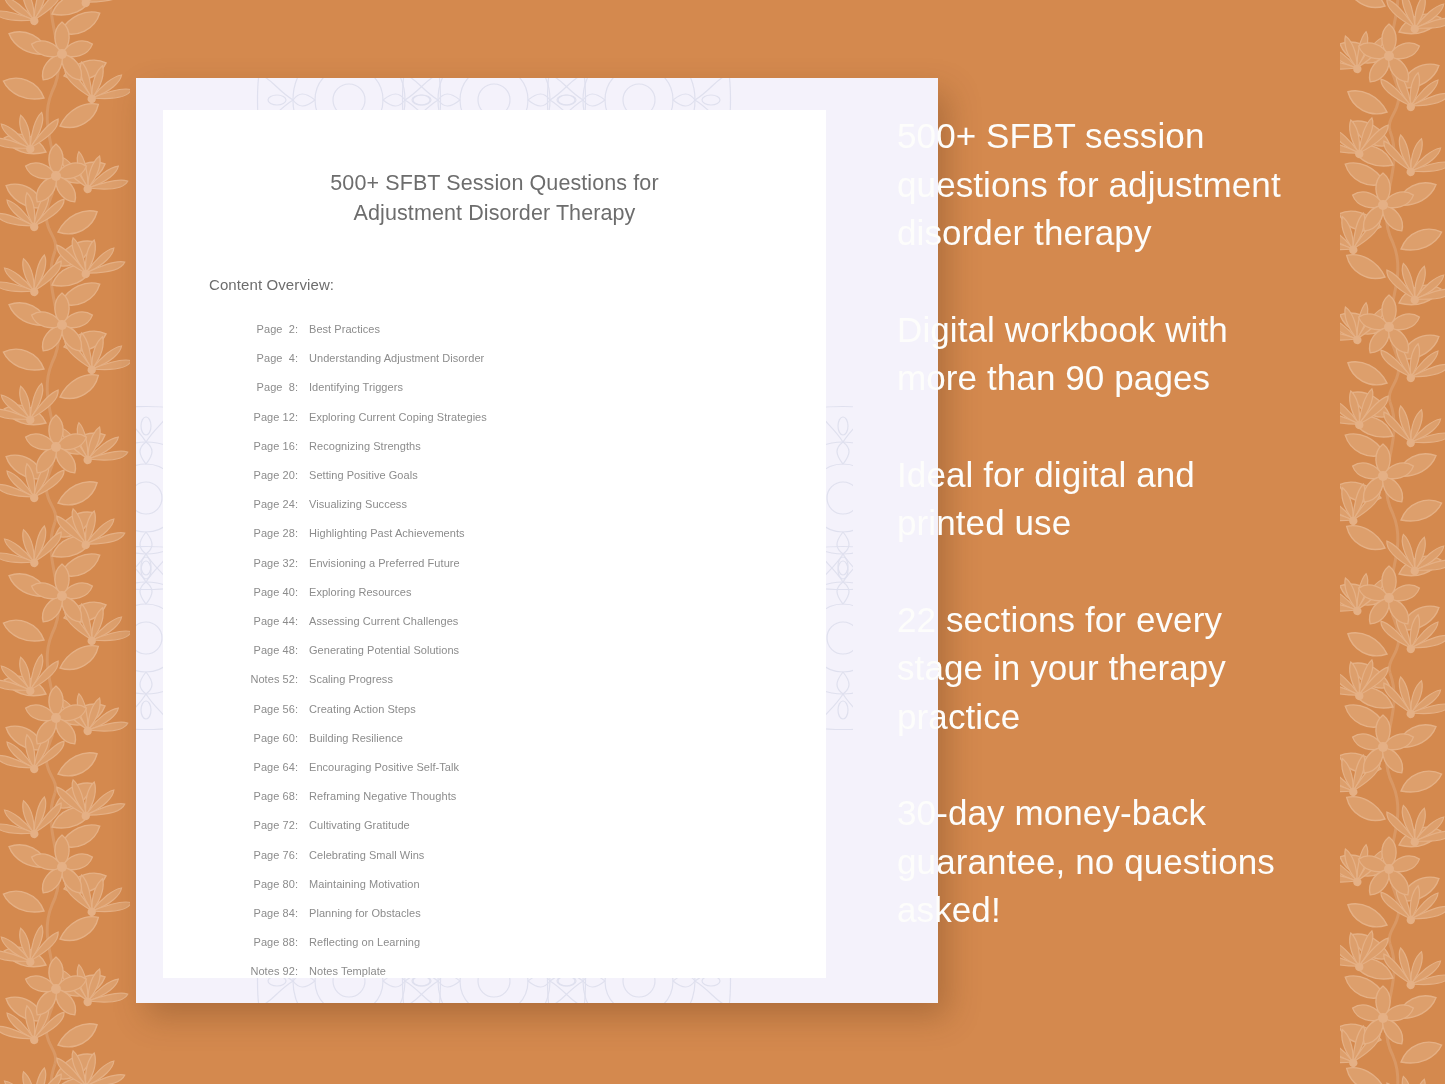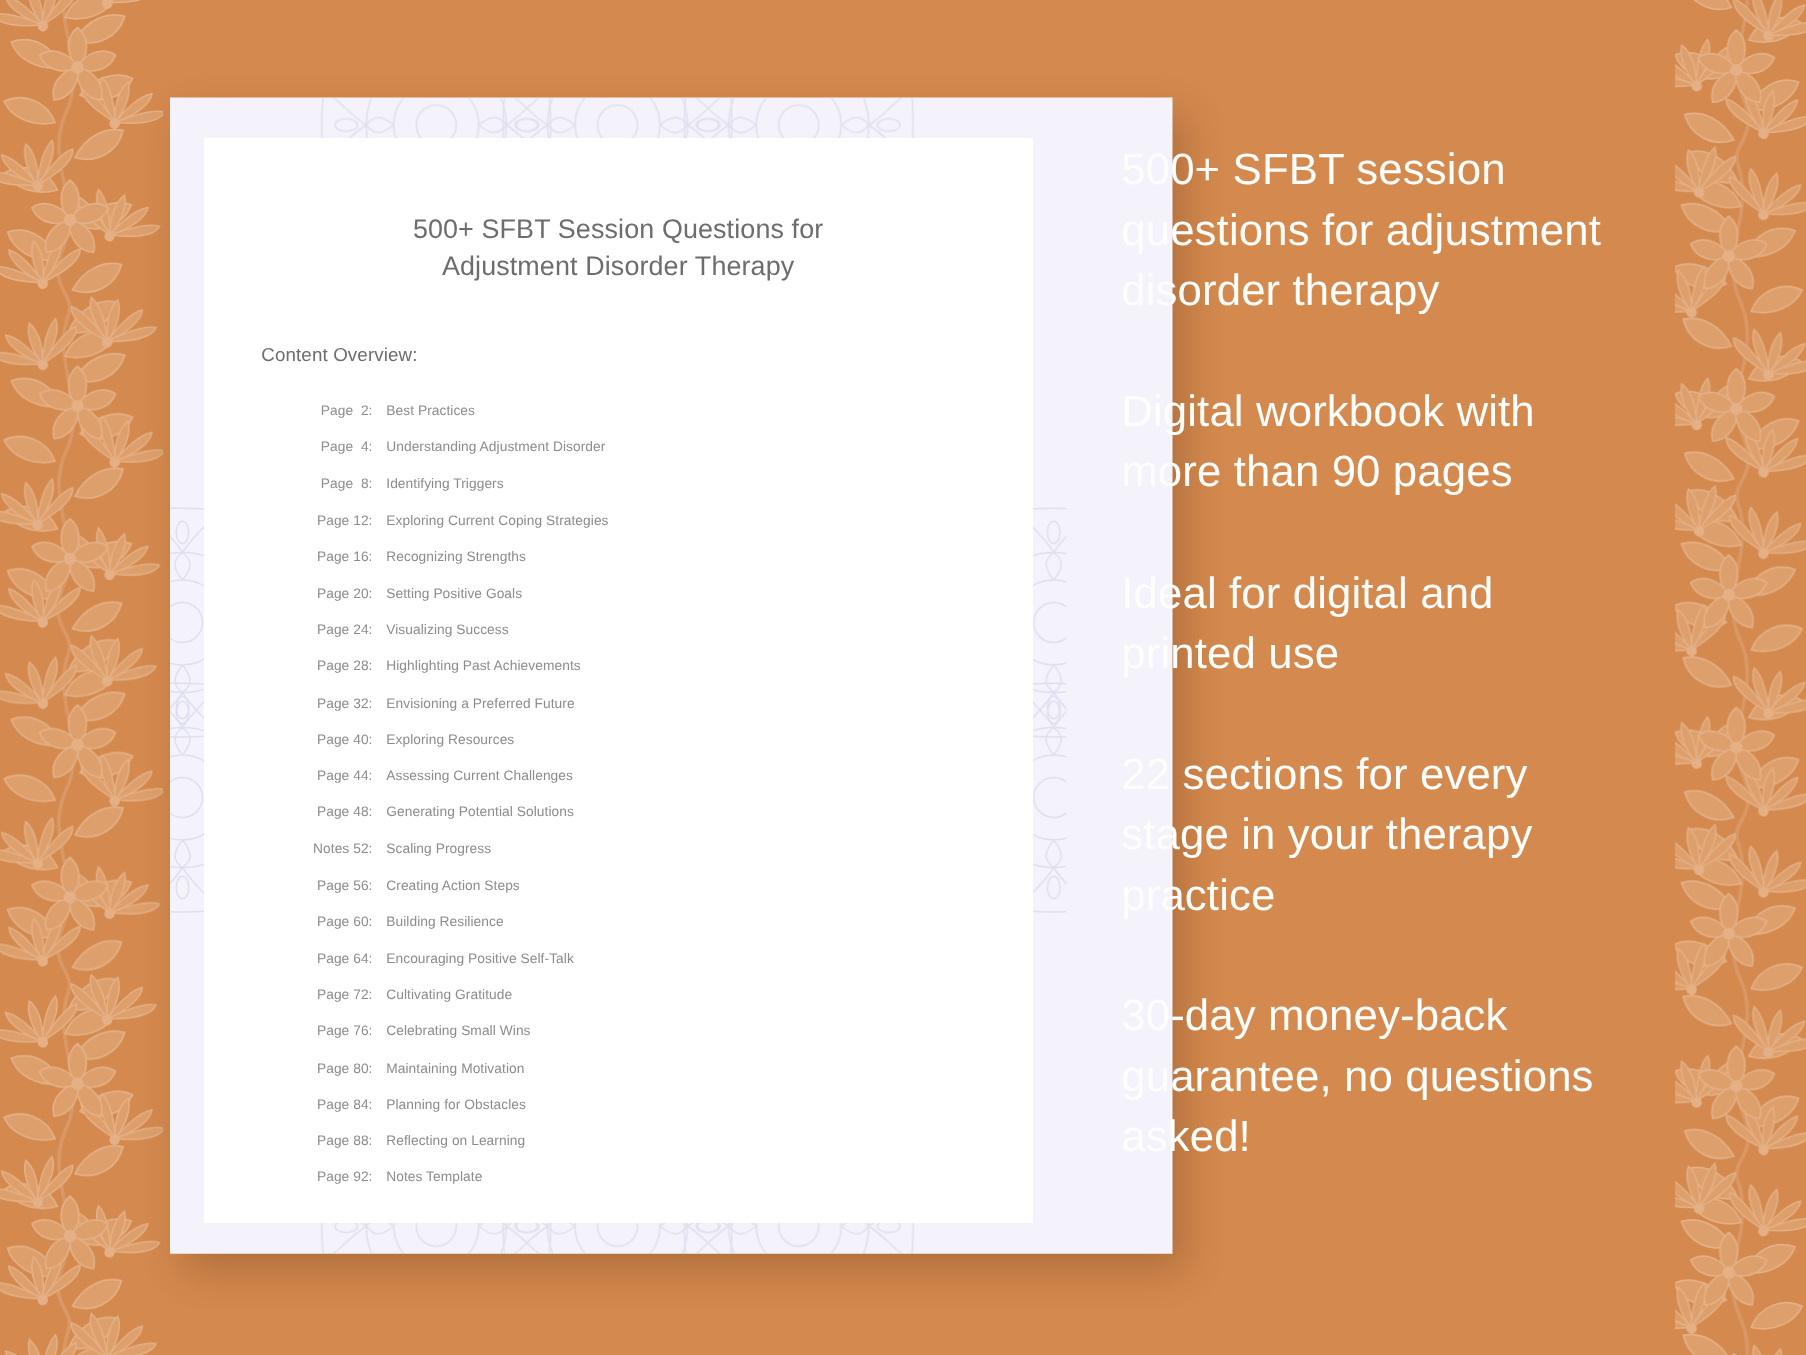--- a/index.html
+++ b/index.html
@@ -325,26 +325,27 @@
           <li class="toc-item"><span class="toc-page">Page 24:</span><span class="toc-sep"></span><span>Visualizing Success</span></li>
           <li class="toc-item"><span class="toc-page">Page 28:</span><span class="toc-sep"></span><span>Highlighting Past Achievements</span></li>
           <li class="toc-item"><span class="toc-page">Page 32:</span><span class="toc-sep"></span><span>Envisioning a Preferred Future</span></li>
           <li class="toc-item"><span class="toc-page">Page 40:</span><span class="toc-sep"></span><span>Exploring Resources</span></li>
           <li class="toc-item"><span class="toc-page">Page 44:</span><span class="toc-sep"></span><span>Assessing Current Challenges</span></li>
           <li class="toc-item"><span class="toc-page">Page 48:</span><span class="toc-sep"></span><span>Generating Potential Solutions</span></li>
           <li class="toc-item"><span class="toc-page">Notes 52:</span><span class="toc-sep"></span><span>Scaling Progress</span></li>
           <li class="toc-item"><span class="toc-page">Page 56:</span><span class="toc-sep"></span><span>Creating Action Steps</span></li>
           <li class="toc-item"><span class="toc-page">Page 60:</span><span class="toc-sep"></span><span>Building Resilience</span></li>
           <li class="toc-item"><span class="toc-page">Page 64:</span><span class="toc-sep"></span><span>Encouraging Positive Self-Talk</span></li>
+          <li class="toc-item"><span class="toc-page">Page 68:</span><span class="toc-sep"></span><span>Reframing Negative Thoughts</span></li>
           <li class="toc-item"><span class="toc-page">Page 72:</span><span class="toc-sep"></span><span>Cultivating Gratitude</span></li>
           <li class="toc-item"><span class="toc-page">Page 76:</span><span class="toc-sep"></span><span>Celebrating Small Wins</span></li>
           <li class="toc-item"><span class="toc-page">Page 80:</span><span class="toc-sep"></span><span>Maintaining Motivation</span></li>
           <li class="toc-item"><span class="toc-page">Page 84:</span><span class="toc-sep"></span><span>Planning for Obstacles</span></li>
           <li class="toc-item"><span class="toc-page">Page 88:</span><span class="toc-sep"></span><span>Reflecting on Learning</span></li>
-          <li class="toc-item"><span class="toc-page">Page 92:</span><span class="toc-sep"></span><span>Notes Template</span></li>
+          <li class="toc-item"><span class="toc-page">Notes 92:</span><span class="toc-sep"></span><span>Notes Template</span></li>
         </ul>
 
       </div>
     </div>
   </div>
 </div>
 
 <div class="marketing">
   <div class="bullet">500+ SFBT session questions for adjustment disorder therapy</div>
   <div class="bullet">Digital workbook with more than 90 pages</div>

